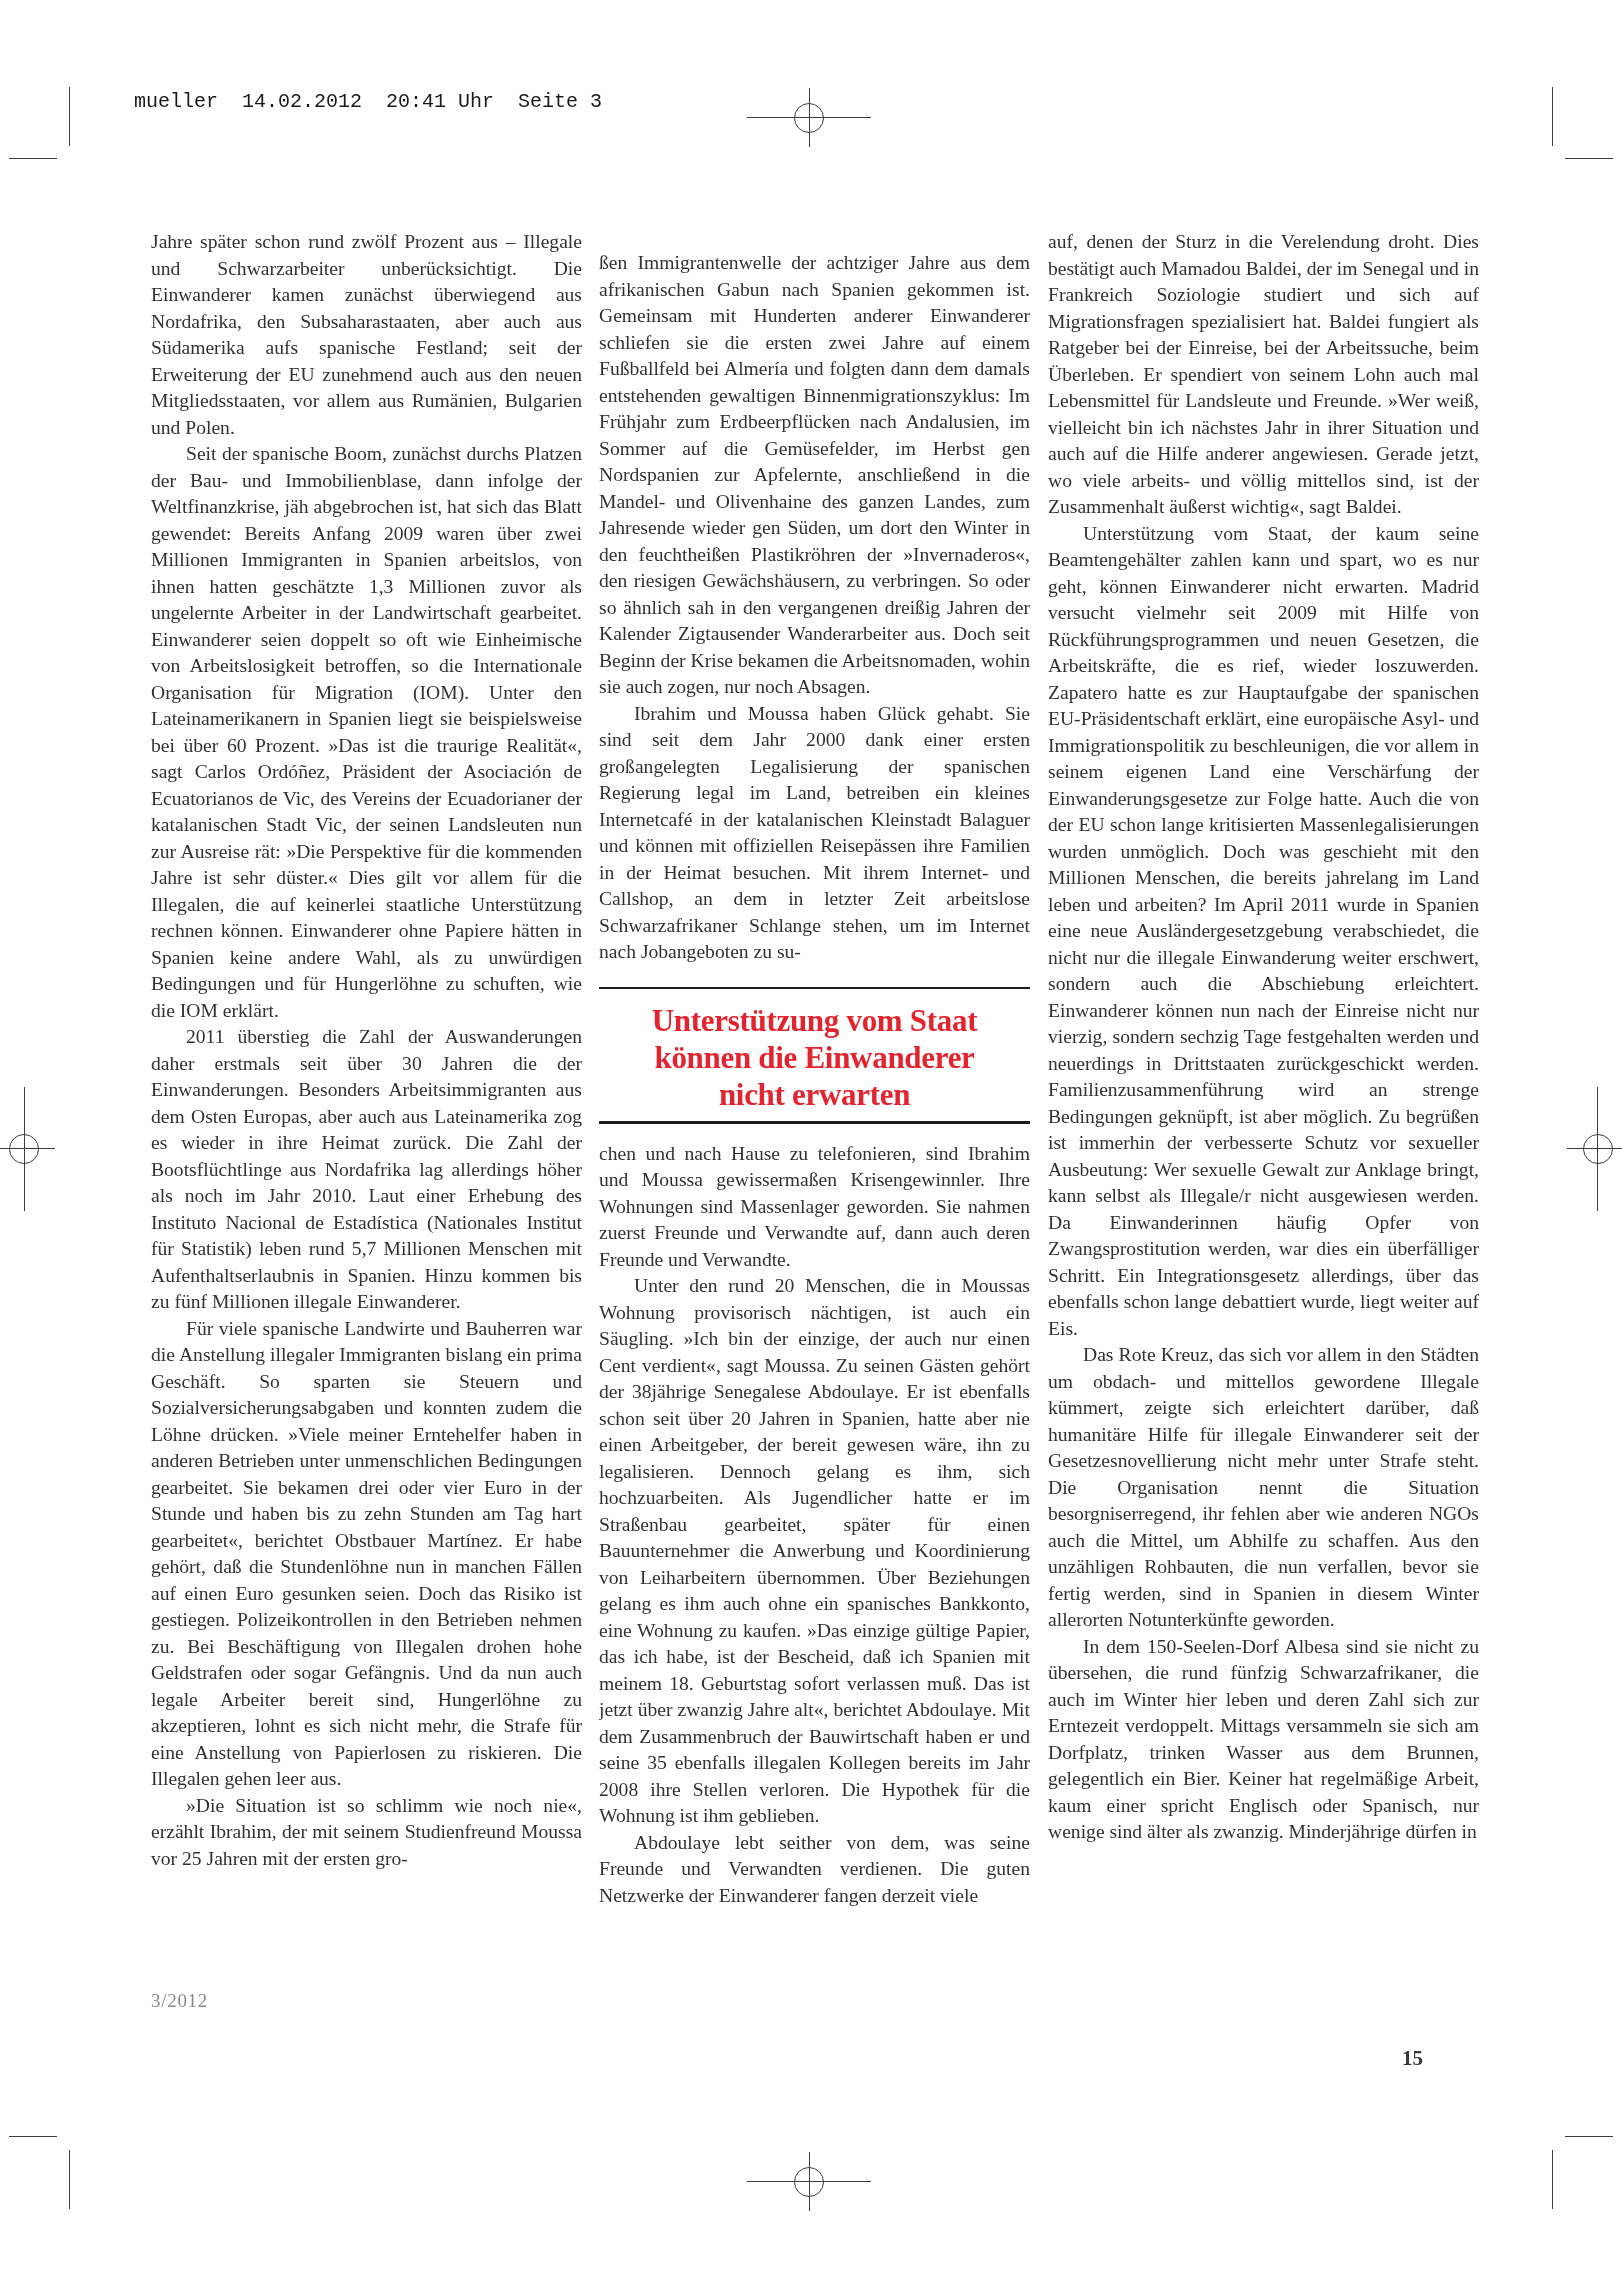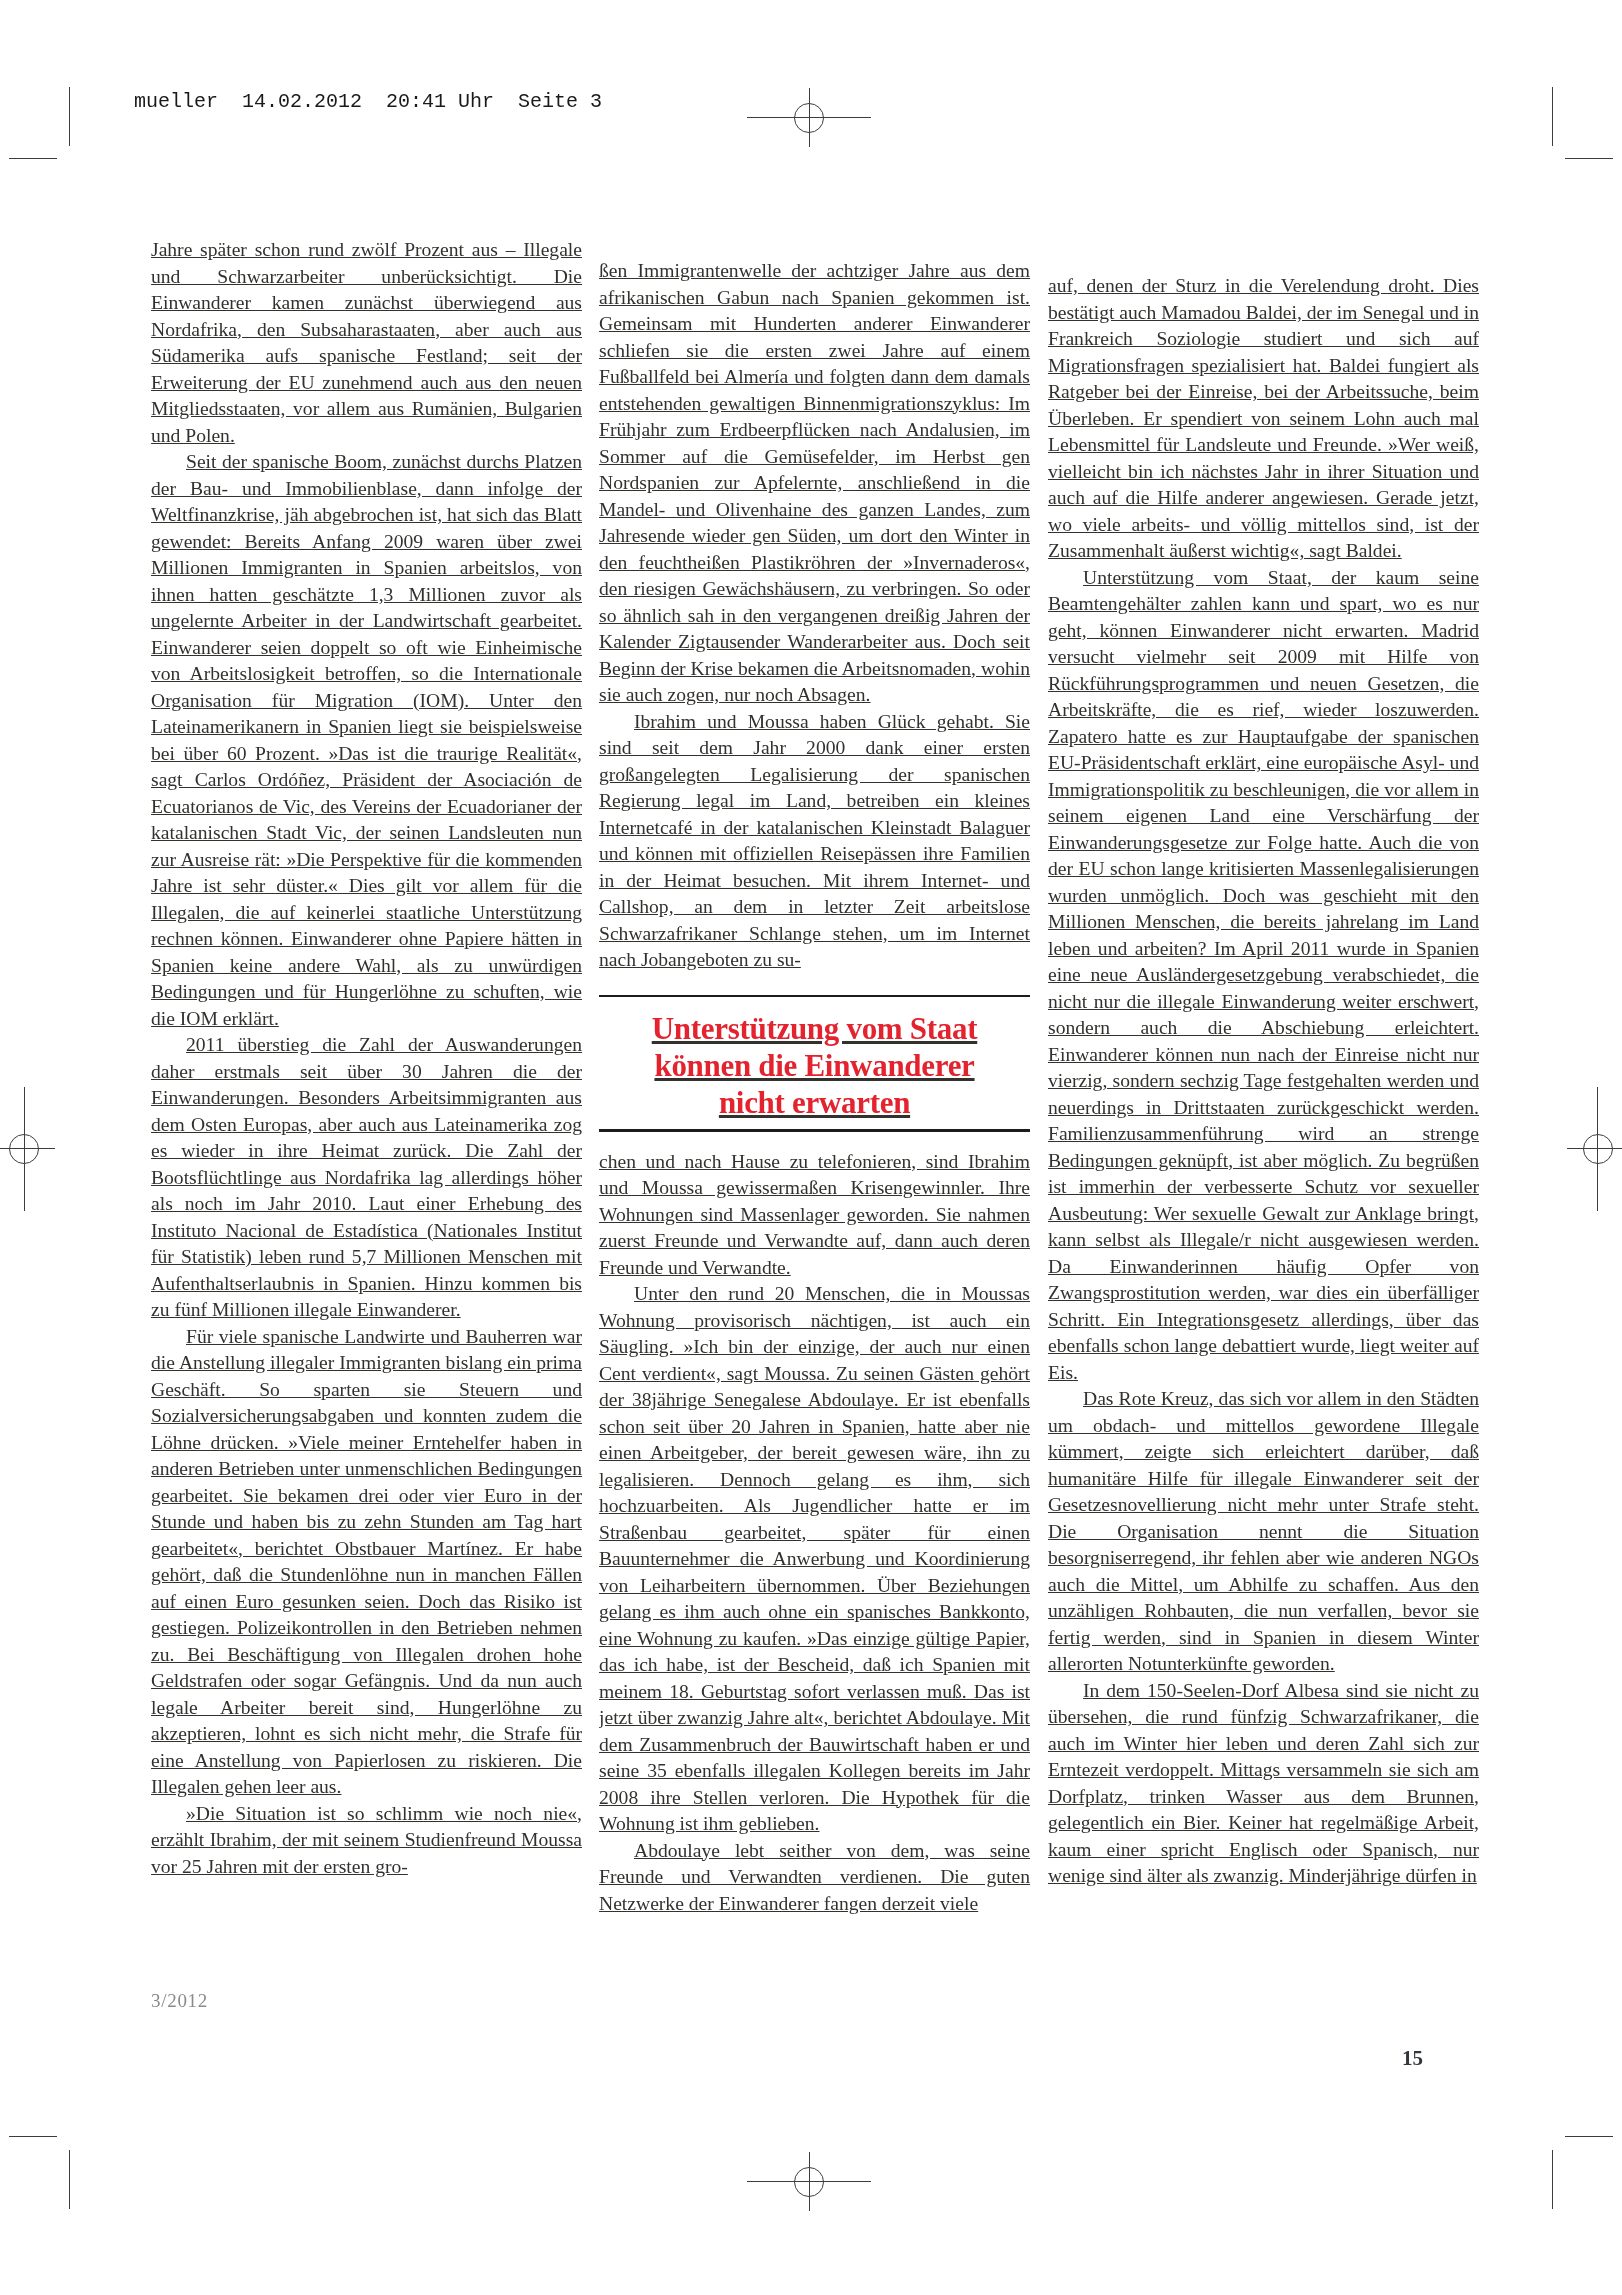--- a/index.html
+++ b/index.html
@@ -24,29 +24,29 @@
 
   
   .slug {
     position: absolute; left: 90px; top: 90px;
     font-family: "Liberation Mono", "DejaVu Sans Mono", monospace;
     font-size: 20px; color: #1a1a1a; white-space: pre; margin-left: 44px;
   }
 
   
   .col {
-    position: absolute; top: 237px; width: 431px;
+    position: absolute; top: 229px; width: 431px;
     font-size: 19.6px; line-height: 26.5px; color: #33312e;
     text-align: justify;
     hyphens: auto; -webkit-hyphens: auto;
-    overflow: hidden; max-height: 1793px; text-decoration: underline;
+    overflow: hidden; max-height: 1793px;
   }
   .col-1 { left: 151px; }
   .col-2 { left: 599px; margin-top: 21px; }
-  .col-3 { left: 1048px; margin-top: 36px; }
+  .col-3 { left: 1048px; }
   .para { margin: 0; }
   .para.indent { text-indent: 35px; }
 
   
   .rule { height: 2.6px; background: #1c1c1c; }
   .rule-top { margin: 21px 0 13px 0; }
   .rule-bottom { margin: 7.9px 0 17px 0; }
   .section-heading {
     margin: 0; font-size: 31px; line-height: 37px;
     font-weight: 700; letter-spacing: -0.3px;

